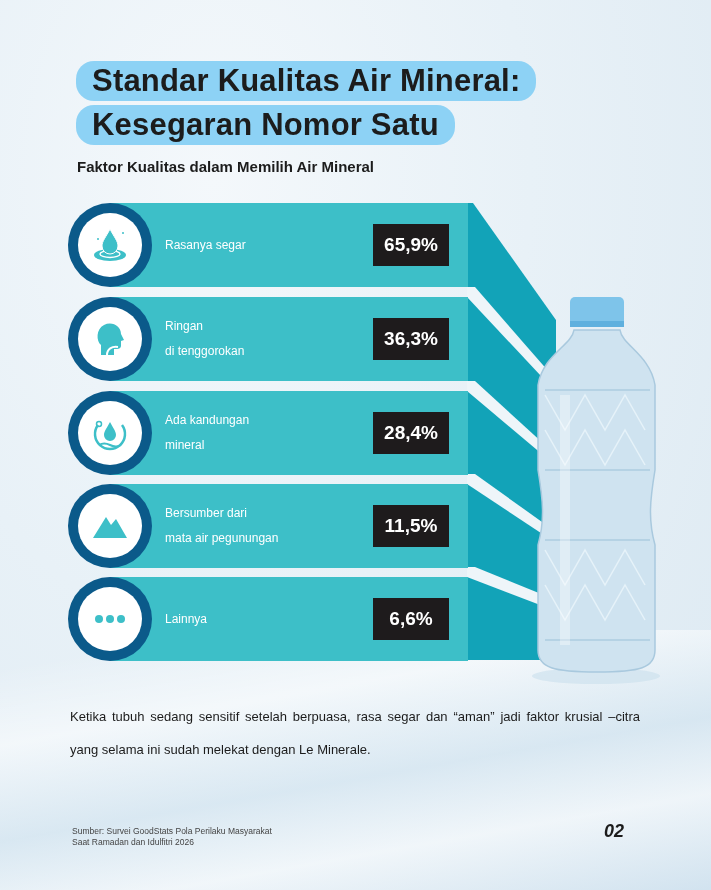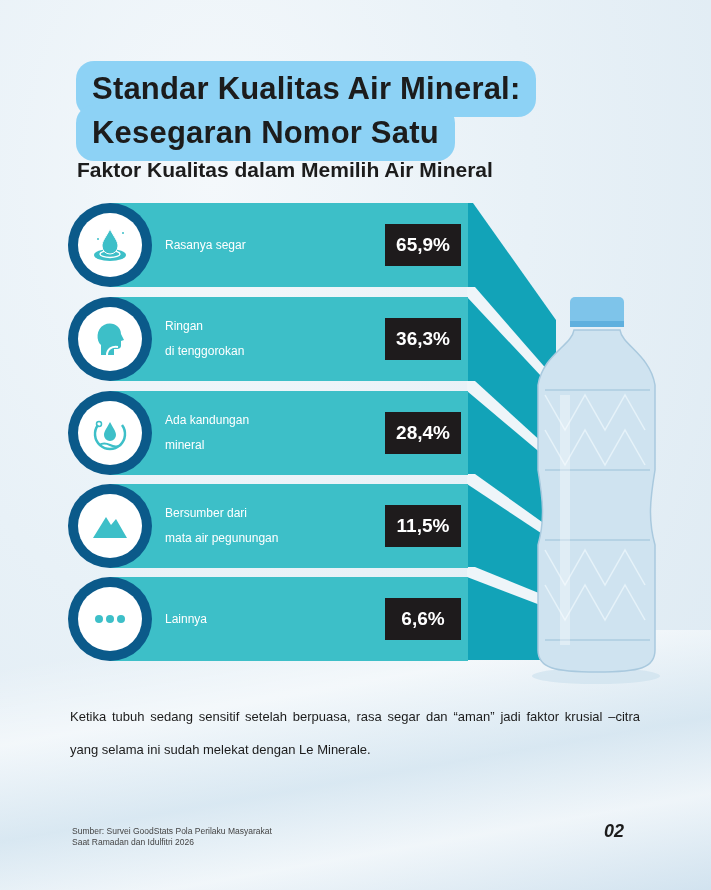--- a/index.html
+++ b/index.html
@@ -2,30 +2,30 @@
 <html><head>
 <meta charset="utf-8">
 <style>
   html,body{margin:0;padding:0;}
   body{width:711px;height:890px;position:relative;overflow:hidden;
     font-family:"Liberation Sans","DejaVu Sans",sans-serif;
     background:radial-gradient(ellipse at 30% 20%,#f4f8fb 0%,#e8f1f7 45%,#dce9f2 100%);}
   .wave{position:absolute;left:0;right:0;bottom:0;height:260px;
     background:linear-gradient(170deg,rgba(255,255,255,0) 10%,rgba(255,255,255,.55) 30%,rgba(210,228,240,.6) 55%,rgba(255,255,255,.5) 75%,rgba(205,224,238,.7) 100%);}
   .title-pill{position:absolute;left:76px;background:#8dd2f5;border-radius:18px;
-    font-weight:bold;font-size:31px;color:#1c1c1c;padding:8px 16px;height:40px;line-height:40px;letter-spacing:.2px;}
+    font-weight:bold;font-size:31px;color:#1c1c1c;padding:0 16px;height:40px;line-height:40px;letter-spacing:.2px;}
   .t1{top:61px;}
   .t2{top:105px;}
-  .subtitle{position:absolute;left:77px;top:158px;font-weight:bold;font-size:21px;color:#1c1c1c;}
+  .subtitle{position:absolute;left:77px;top:158px;font-weight:bold;font-size:15px;color:#1c1c1c;}
   .panel{position:absolute;left:0;top:0;width:711px;height:890px;pointer-events:none;}
   .row{position:absolute;left:110px;width:358px;height:84px;background:#3dbfc8;}
   .row .label{position:absolute;left:55px;top:0;height:84px;display:flex;align-items:center;
     color:#fff;font-size:12px;line-height:25px;width:200px;}
   .row .val{position:absolute;left:263px;top:21px;width:76px;height:42px;background:#1e1b1c;
-    color:#fff;font-weight:bold;font-size:19px;display:flex;align-items:center;justify-content:center;margin-left:12px;}
+    color:#fff;font-weight:bold;font-size:19px;display:flex;align-items:center;justify-content:center;}
   .circle{position:absolute;left:68px;width:84px;height:84px;border-radius:50%;
     background:#0b5a8a;display:flex;align-items:center;justify-content:center;}
   .circle .inner{width:64px;height:64px;border-radius:50%;background:#fff;display:flex;align-items:center;justify-content:center;}
   .body-text{position:absolute;left:70px;top:700px;width:570px;font-size:13px;line-height:33px;
     color:#1c1c1c;text-align:justify;text-align-last:left;}
   .source{position:absolute;left:72px;top:826px;font-size:8.5px;line-height:11px;color:#444;}
   .page{position:absolute;left:604px;top:821px;font-weight:bold;font-size:18px;color:#1c1c1c;font-style:italic;}
 </style>
 </head>
 <body>

